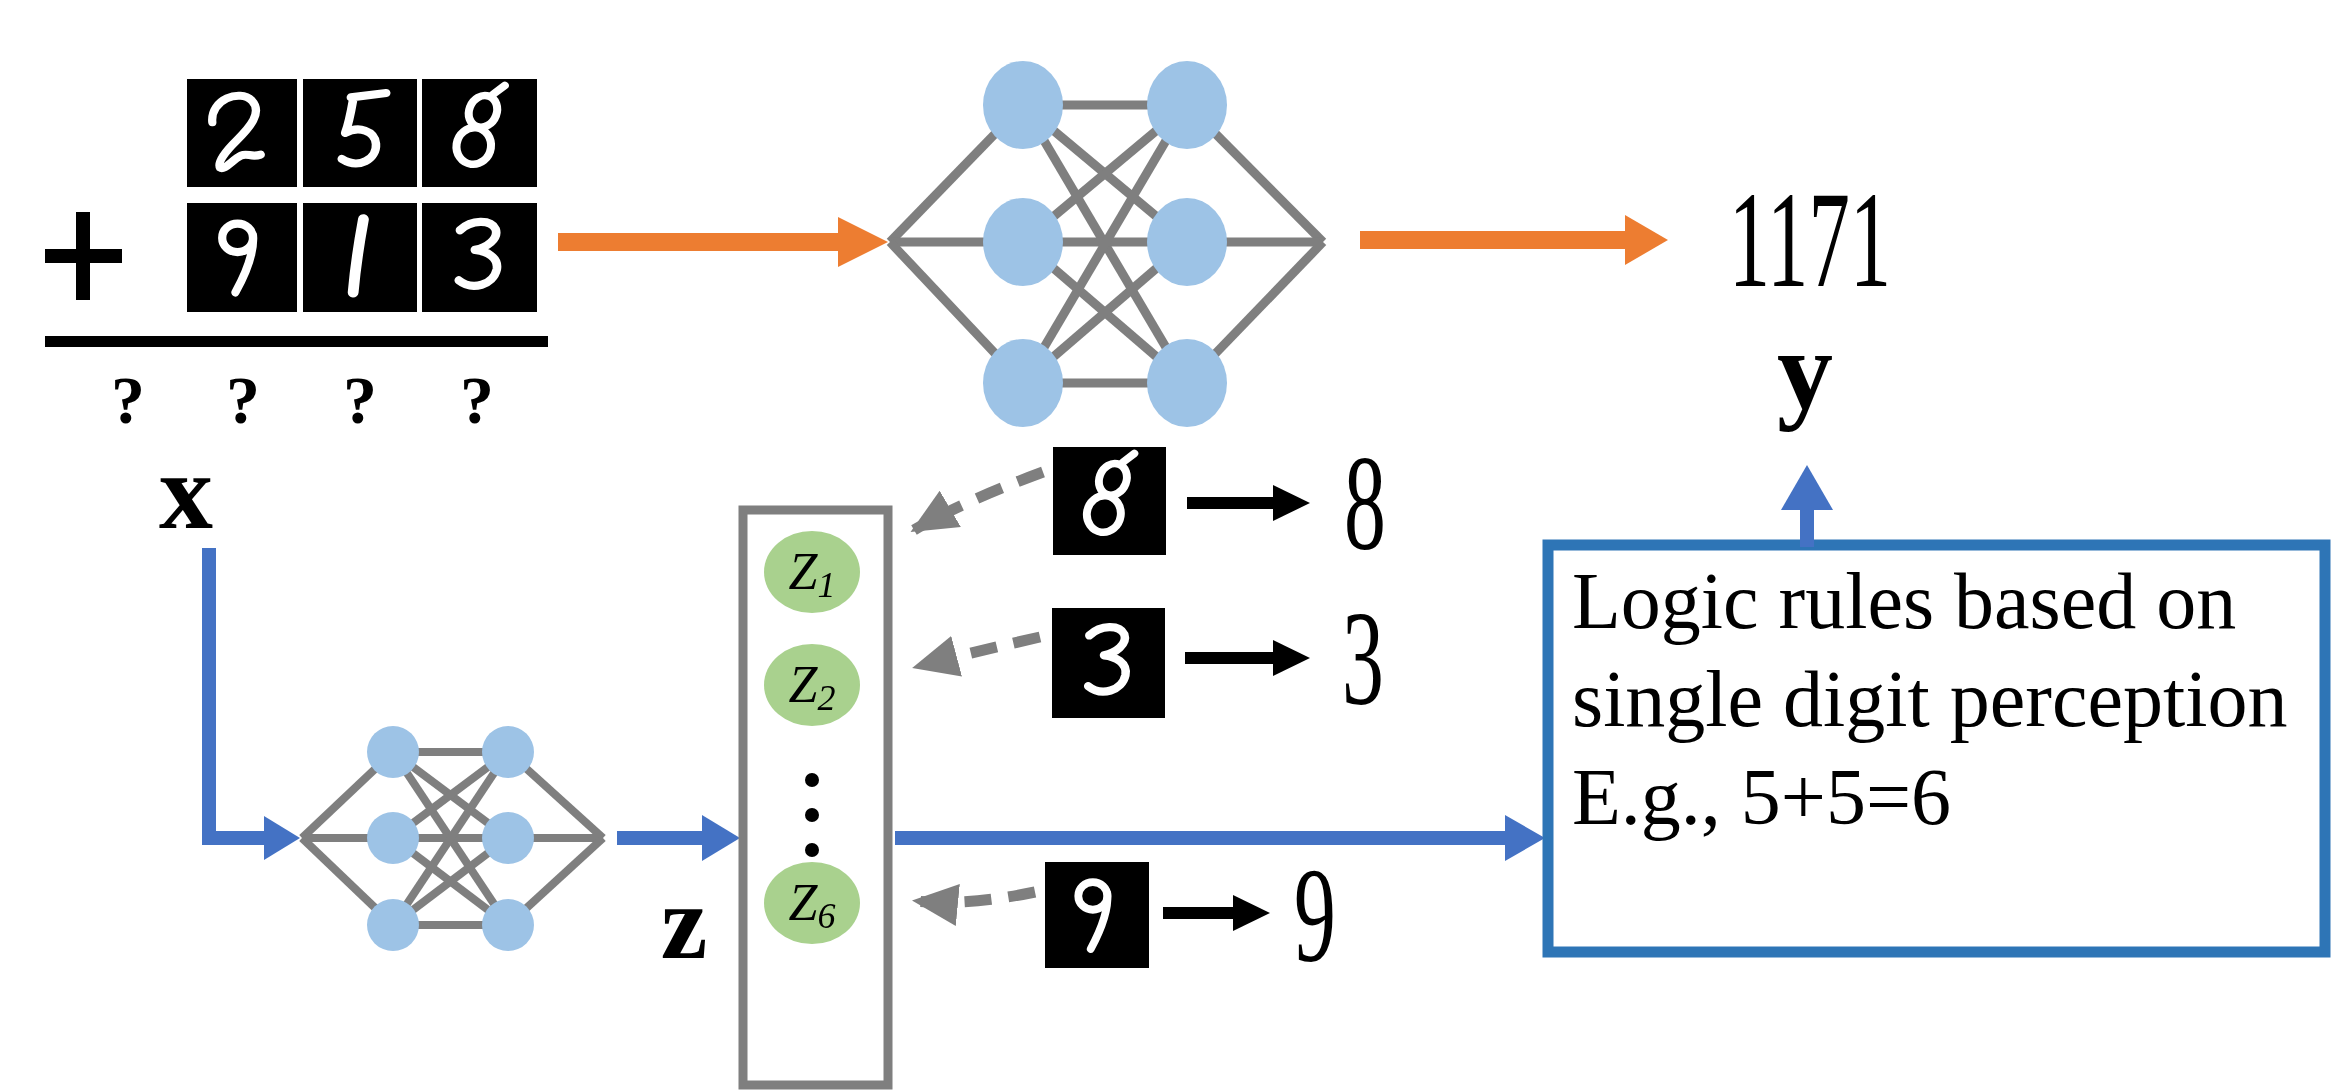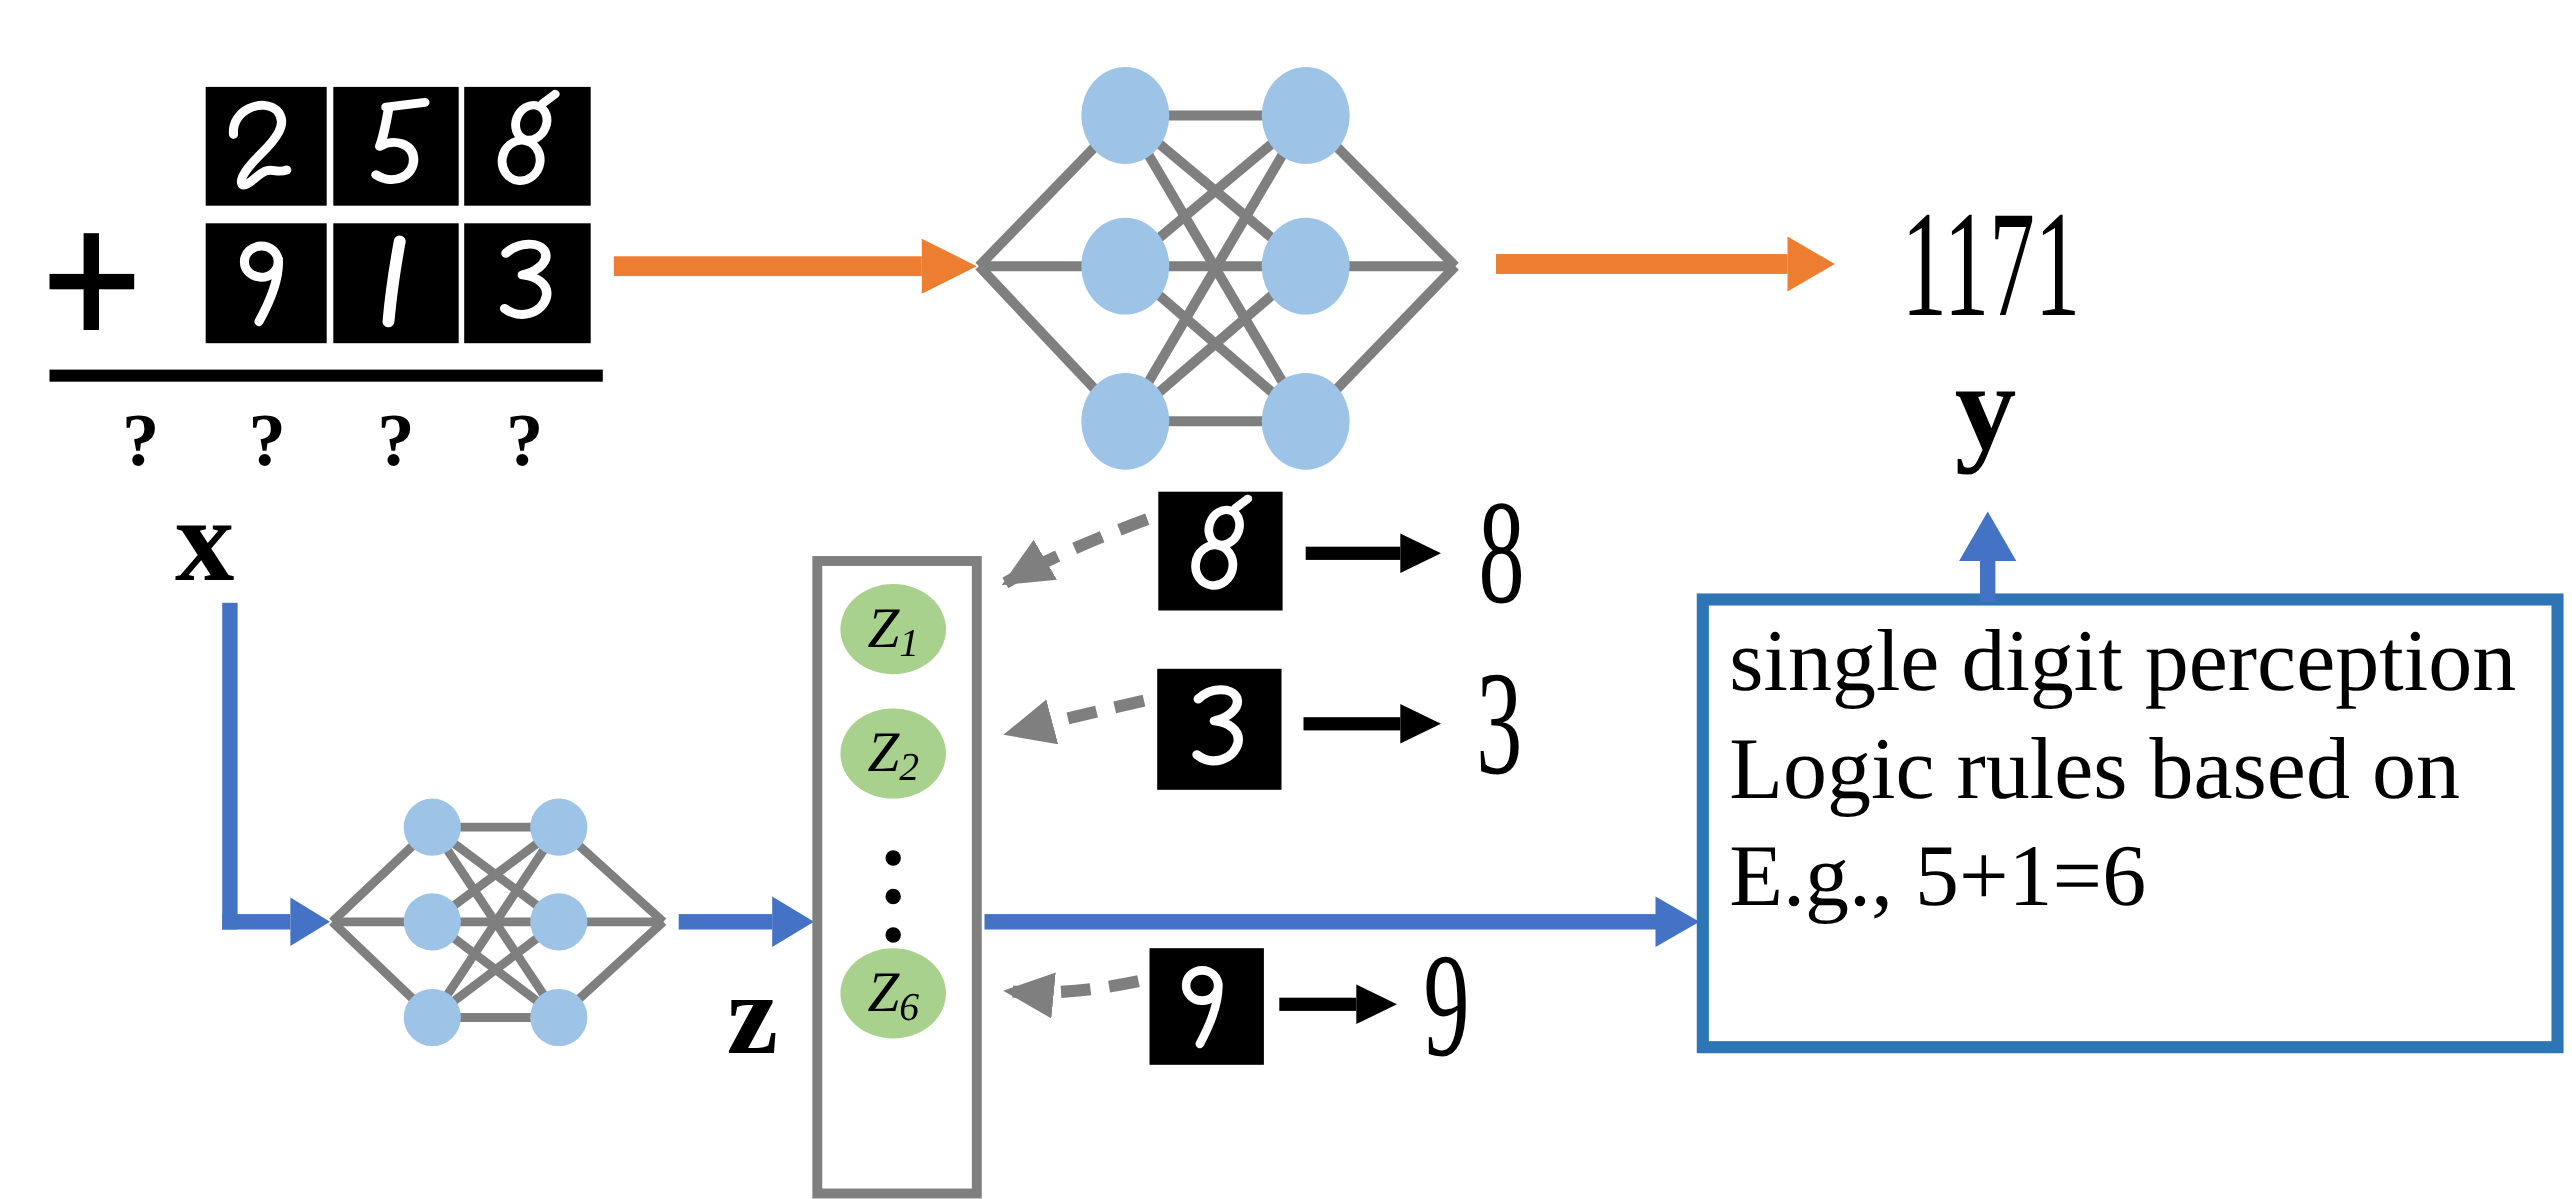--- a/index.html
+++ b/index.html
@@ -235,18 +235,18 @@
   <span class="txt znode" style="left:812px;top:903px;">
     <span class="zbase">Z</span>
     <span class="zsub">6</span>
   </span>
 
   <span class="txt narrow62" style="left:1365px;top:503px;font-size:135px;">8</span>
   <span class="txt narrow62" style="left:1363px;top:658px;font-size:135px;">3</span>
   <span class="txt narrow62" style="left:1315px;top:915px;font-size:135px;">9</span>
 
   <div class="logic-text">
+    <div>Logic rules based on</div>
     <div>single digit perception</div>
-    <div>Logic rules based on</div>
-    <div>E.g., 5+1=6</div>
+    <div>E.g., 5+5=6</div>
   </div>
 
 </div>
 
 </body></html>

